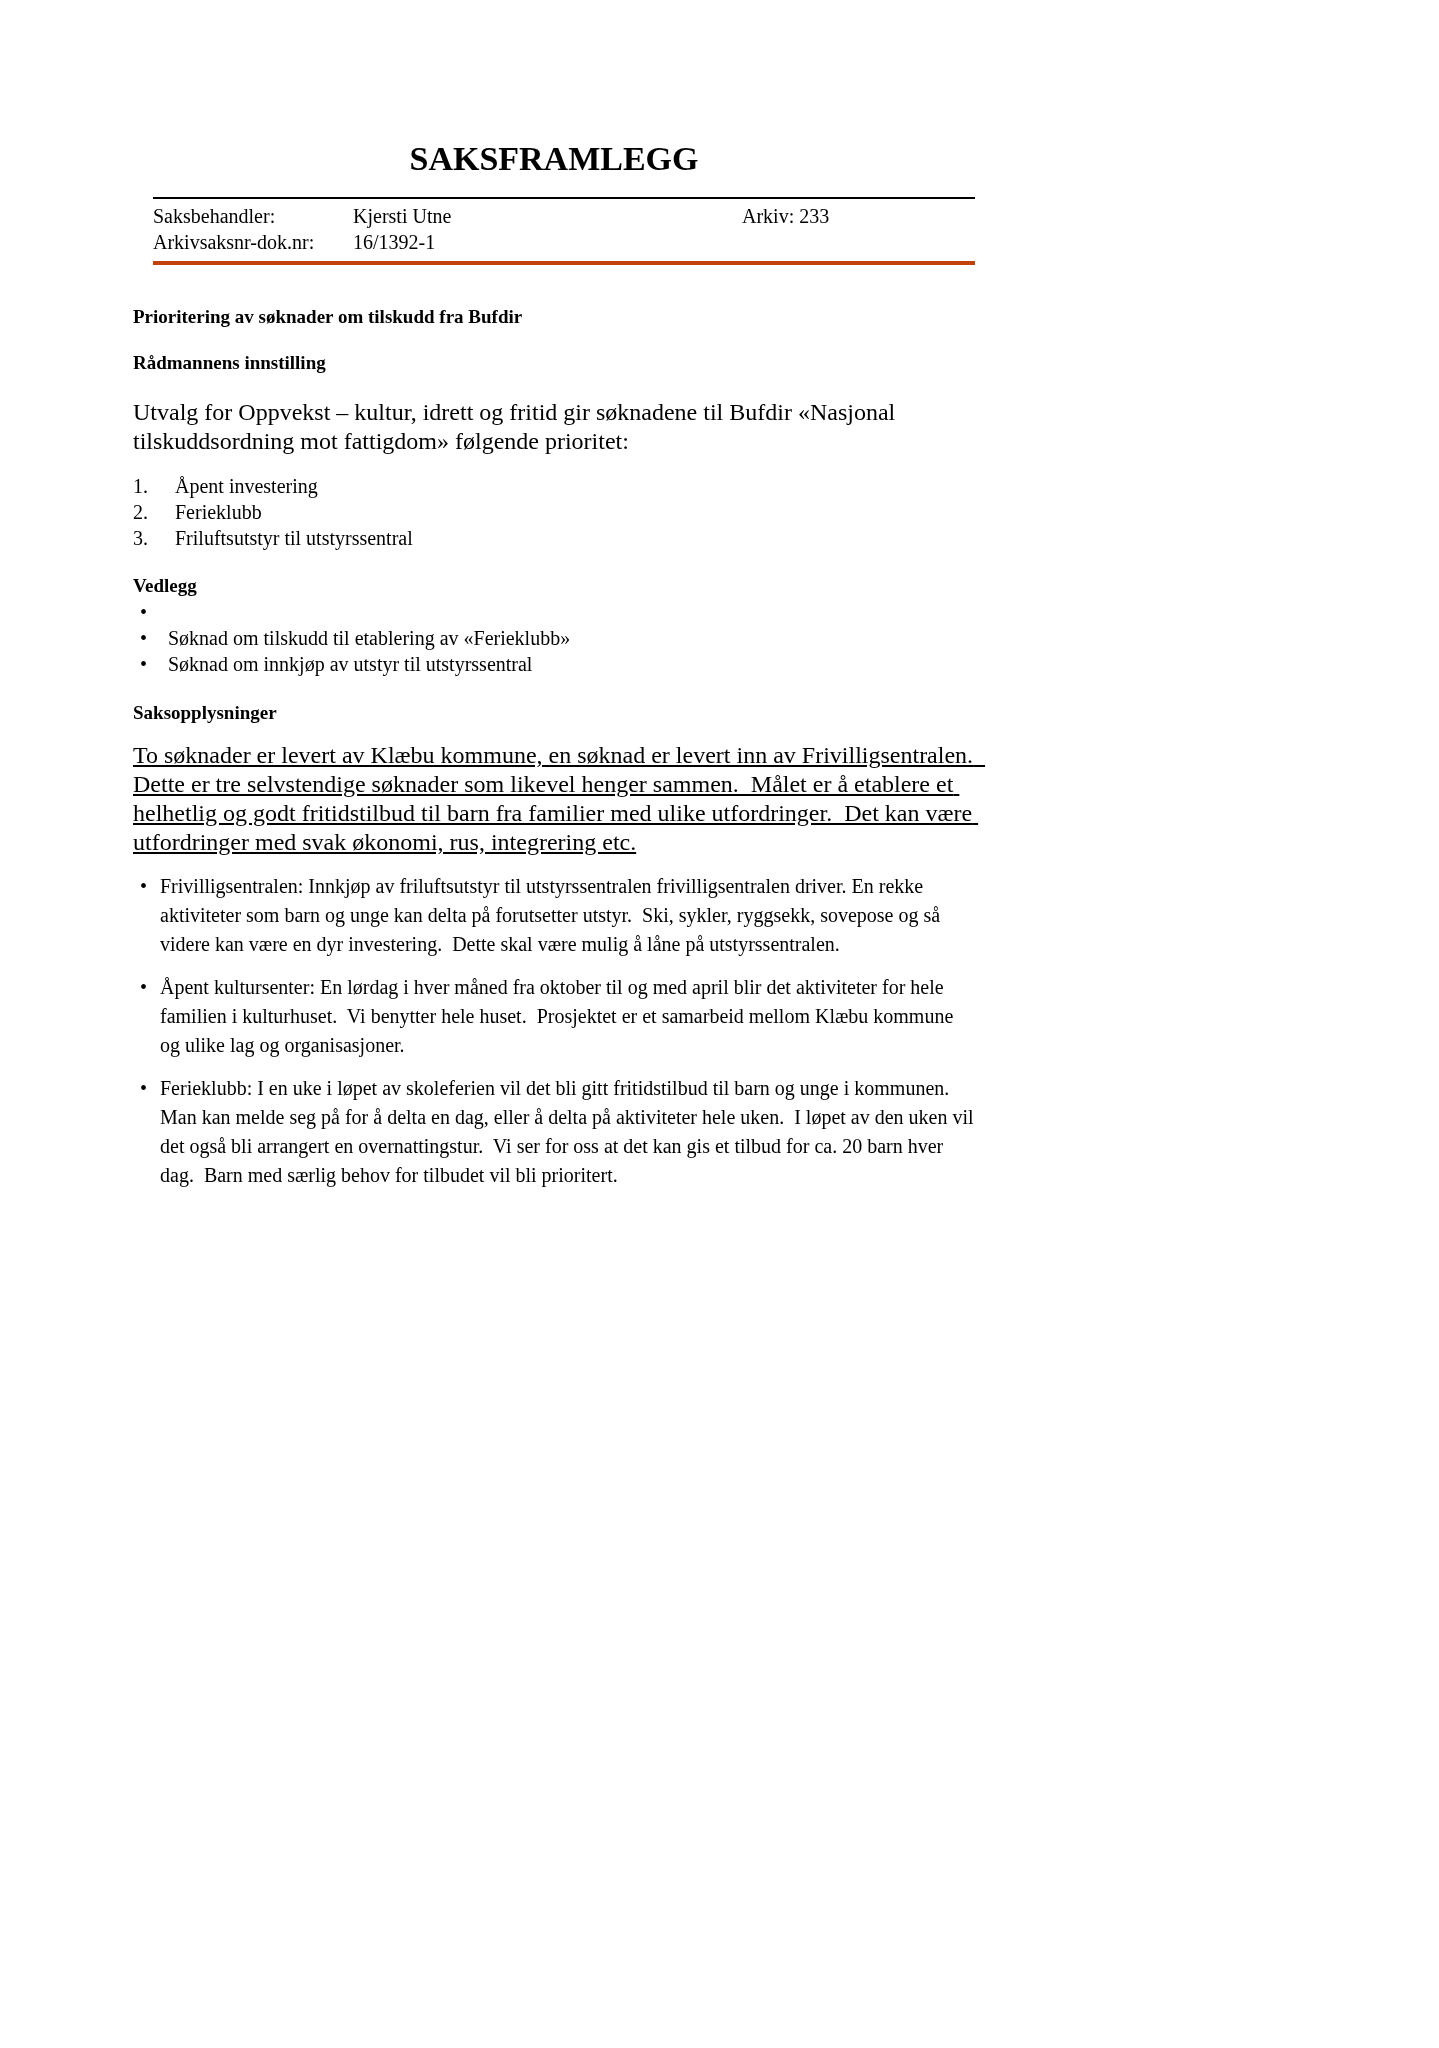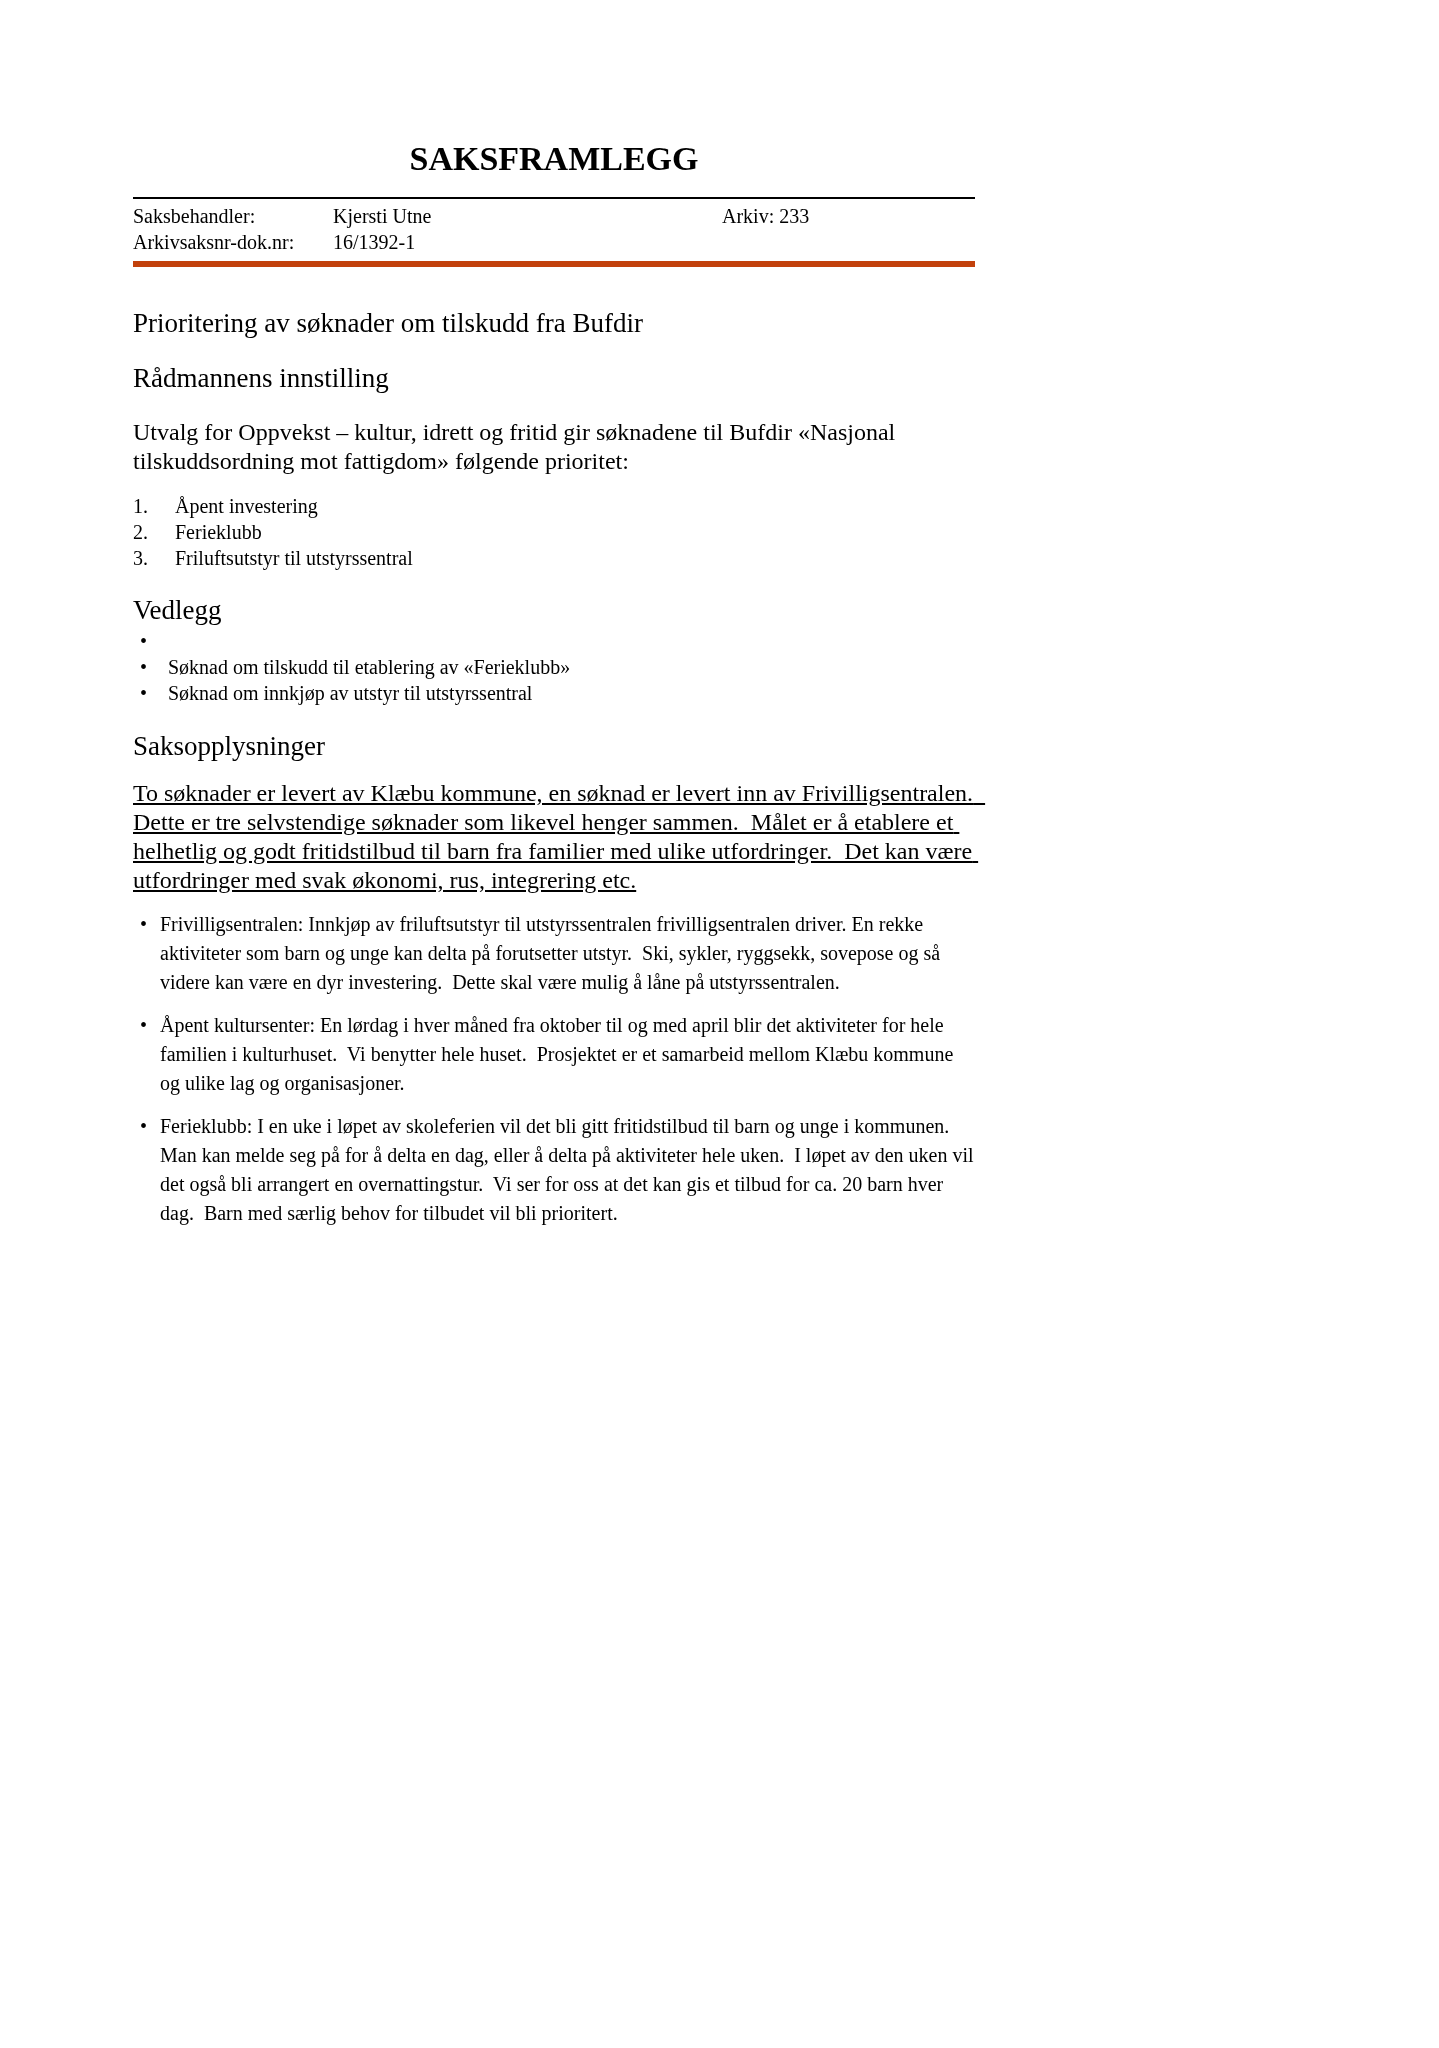--- a/index.html
+++ b/index.html
@@ -24,32 +24,33 @@
   .doc-title {
     margin: 140px 0 15px 0;
     font-size: 34px;
     font-weight: bold;
     text-align: center;
     white-space: pre-wrap;
   }
   .meta-table {
     margin-top: 19px;
     border-top: 2px solid #000;
-    border-bottom: 6px solid #c2410c;
+    border-bottom: 4px solid #c2410c;
     padding: 4px 0 6px 0;
+    margin-left: 20px;
   }
   .meta-row {
     display: grid;
     grid-template-columns: 200px 389px 1fr;
     font-size: 20px;
     line-height: 26px;
   }
   .h-bold {
-    font-size: 27px;
-    font-weight: normal;
+    font-size: 19px;
+    font-weight: bold;
     margin: 0;
     white-space: pre-wrap;
   }
   .subject-heading        { margin-top: 41px; }
   .innstilling-heading    { margin-top: 24px; }
   .saksutredning-heading  { margin-top: 49px; }
   .vedlegg-heading        { margin-top: 24px; }
   .saksopplysninger-heading { margin-top: 25px; }
   .para {
     font-size: 24px;

